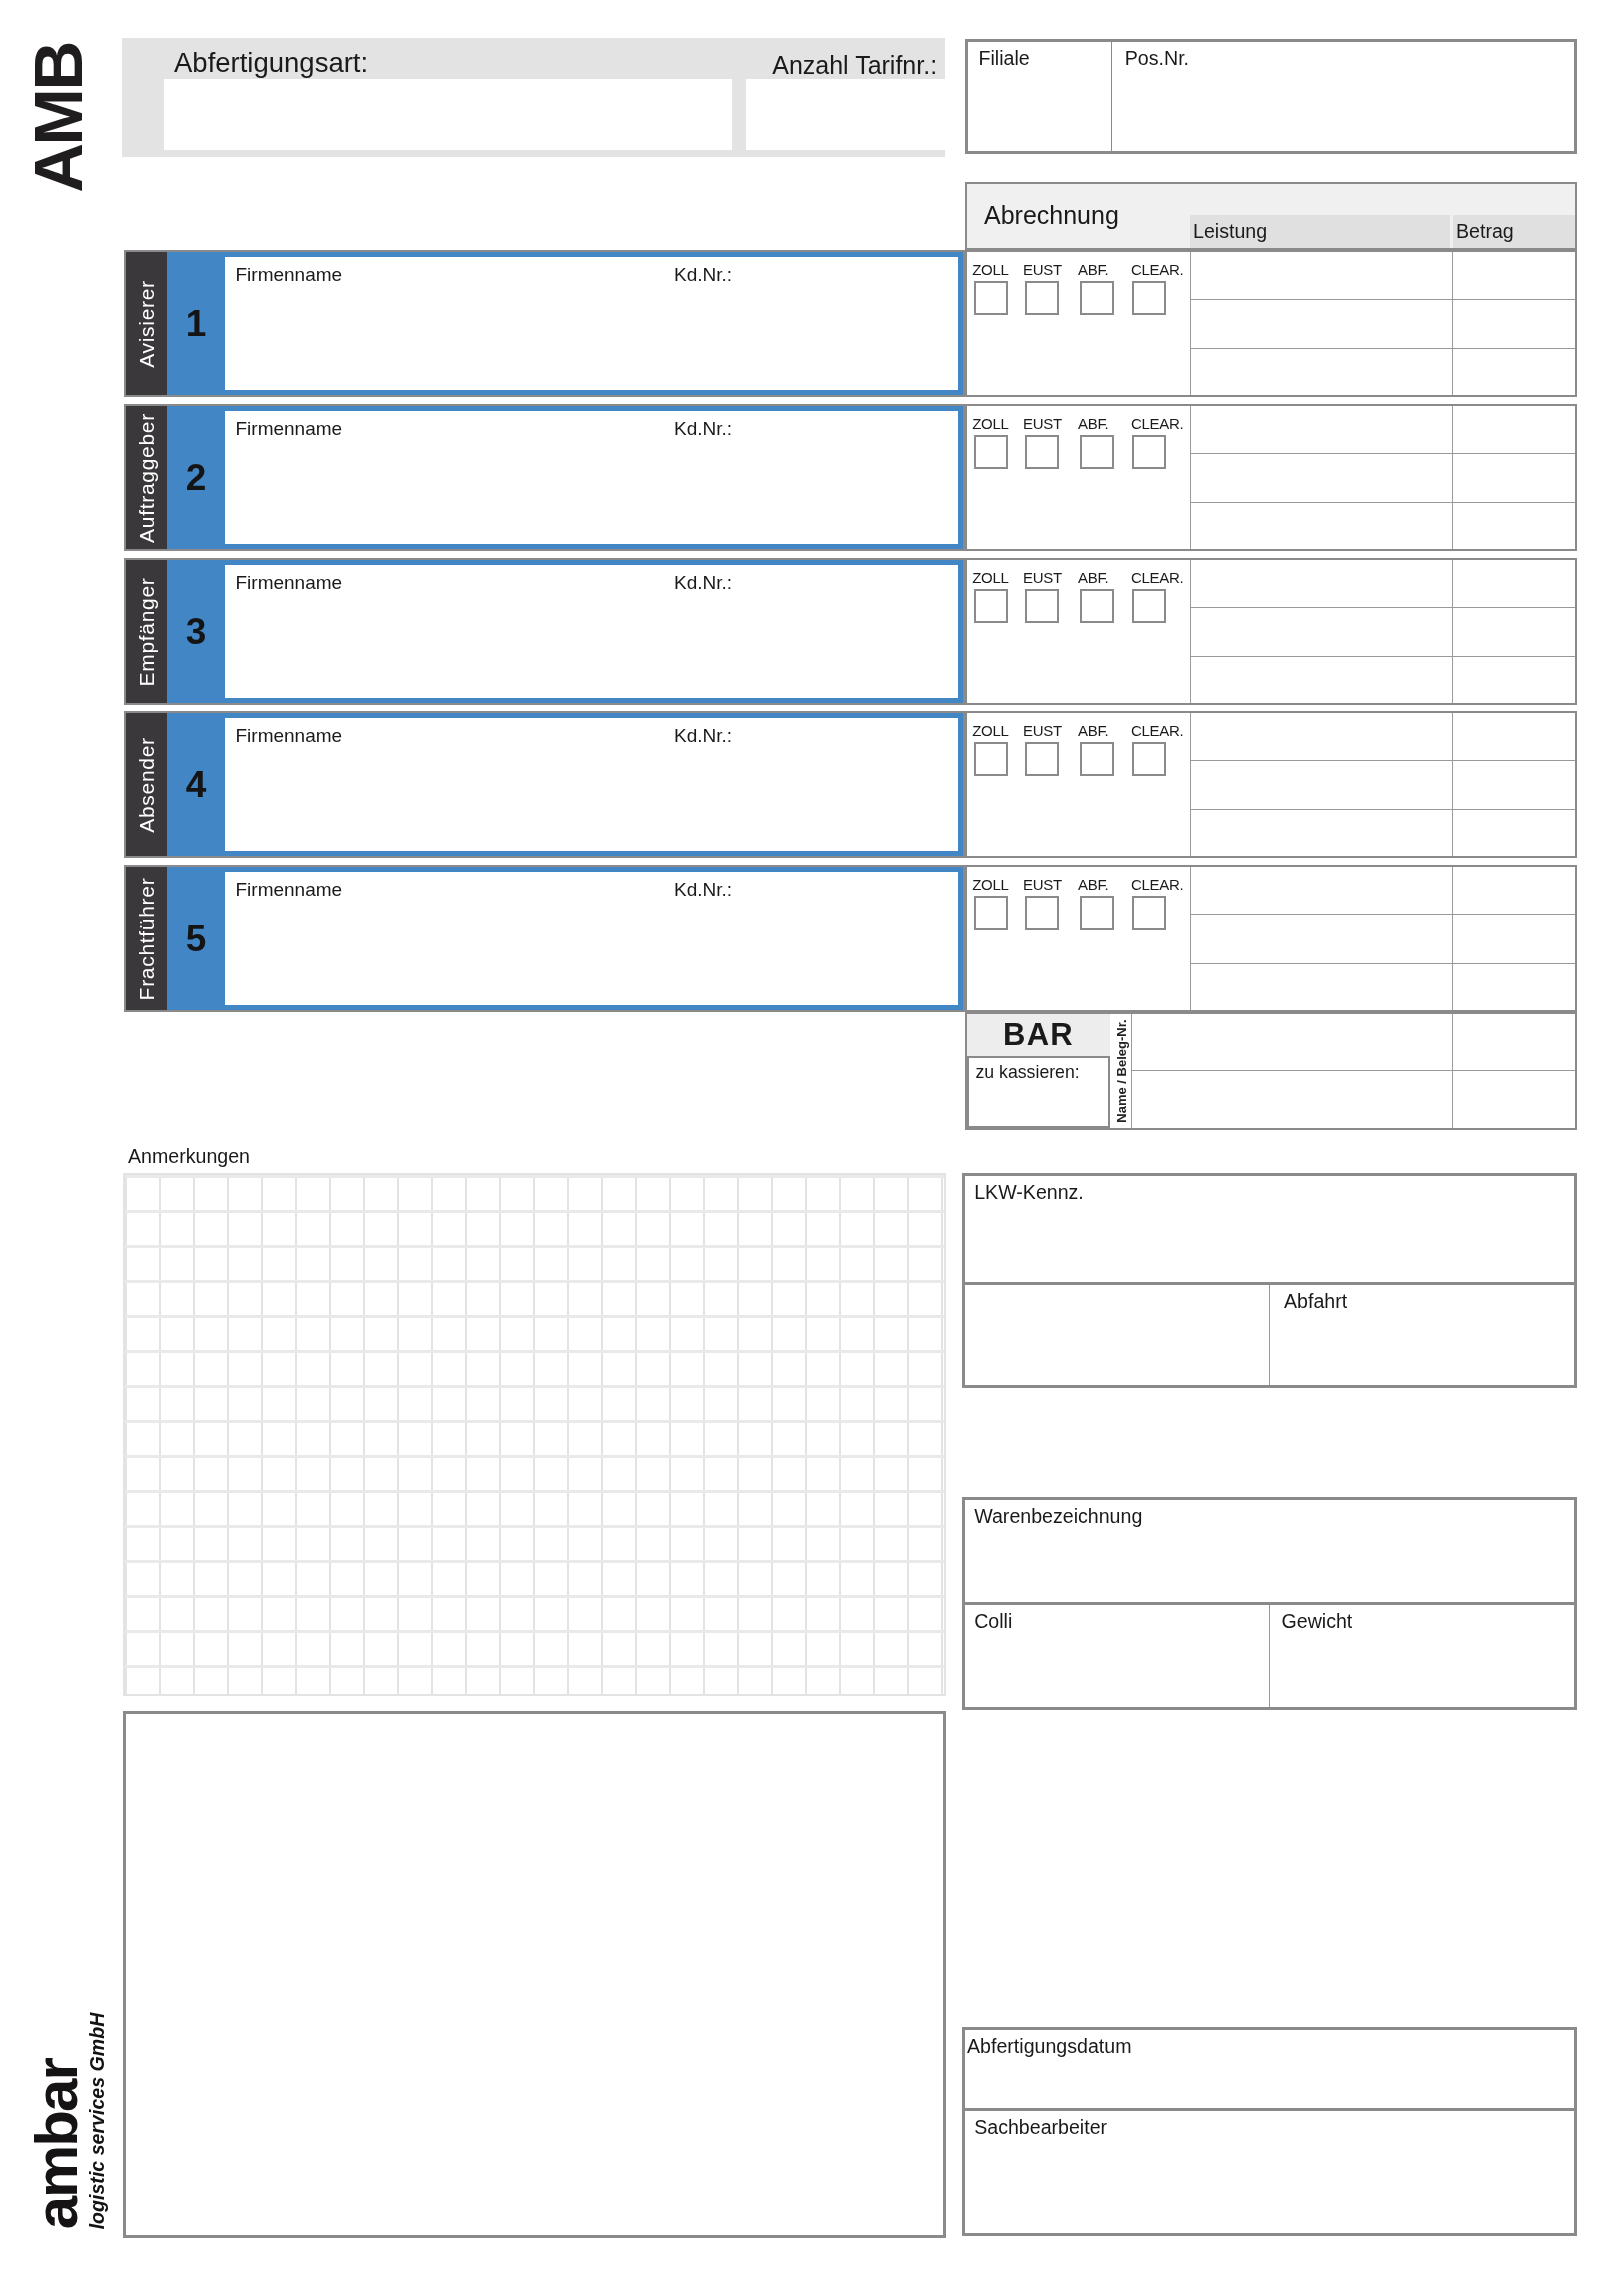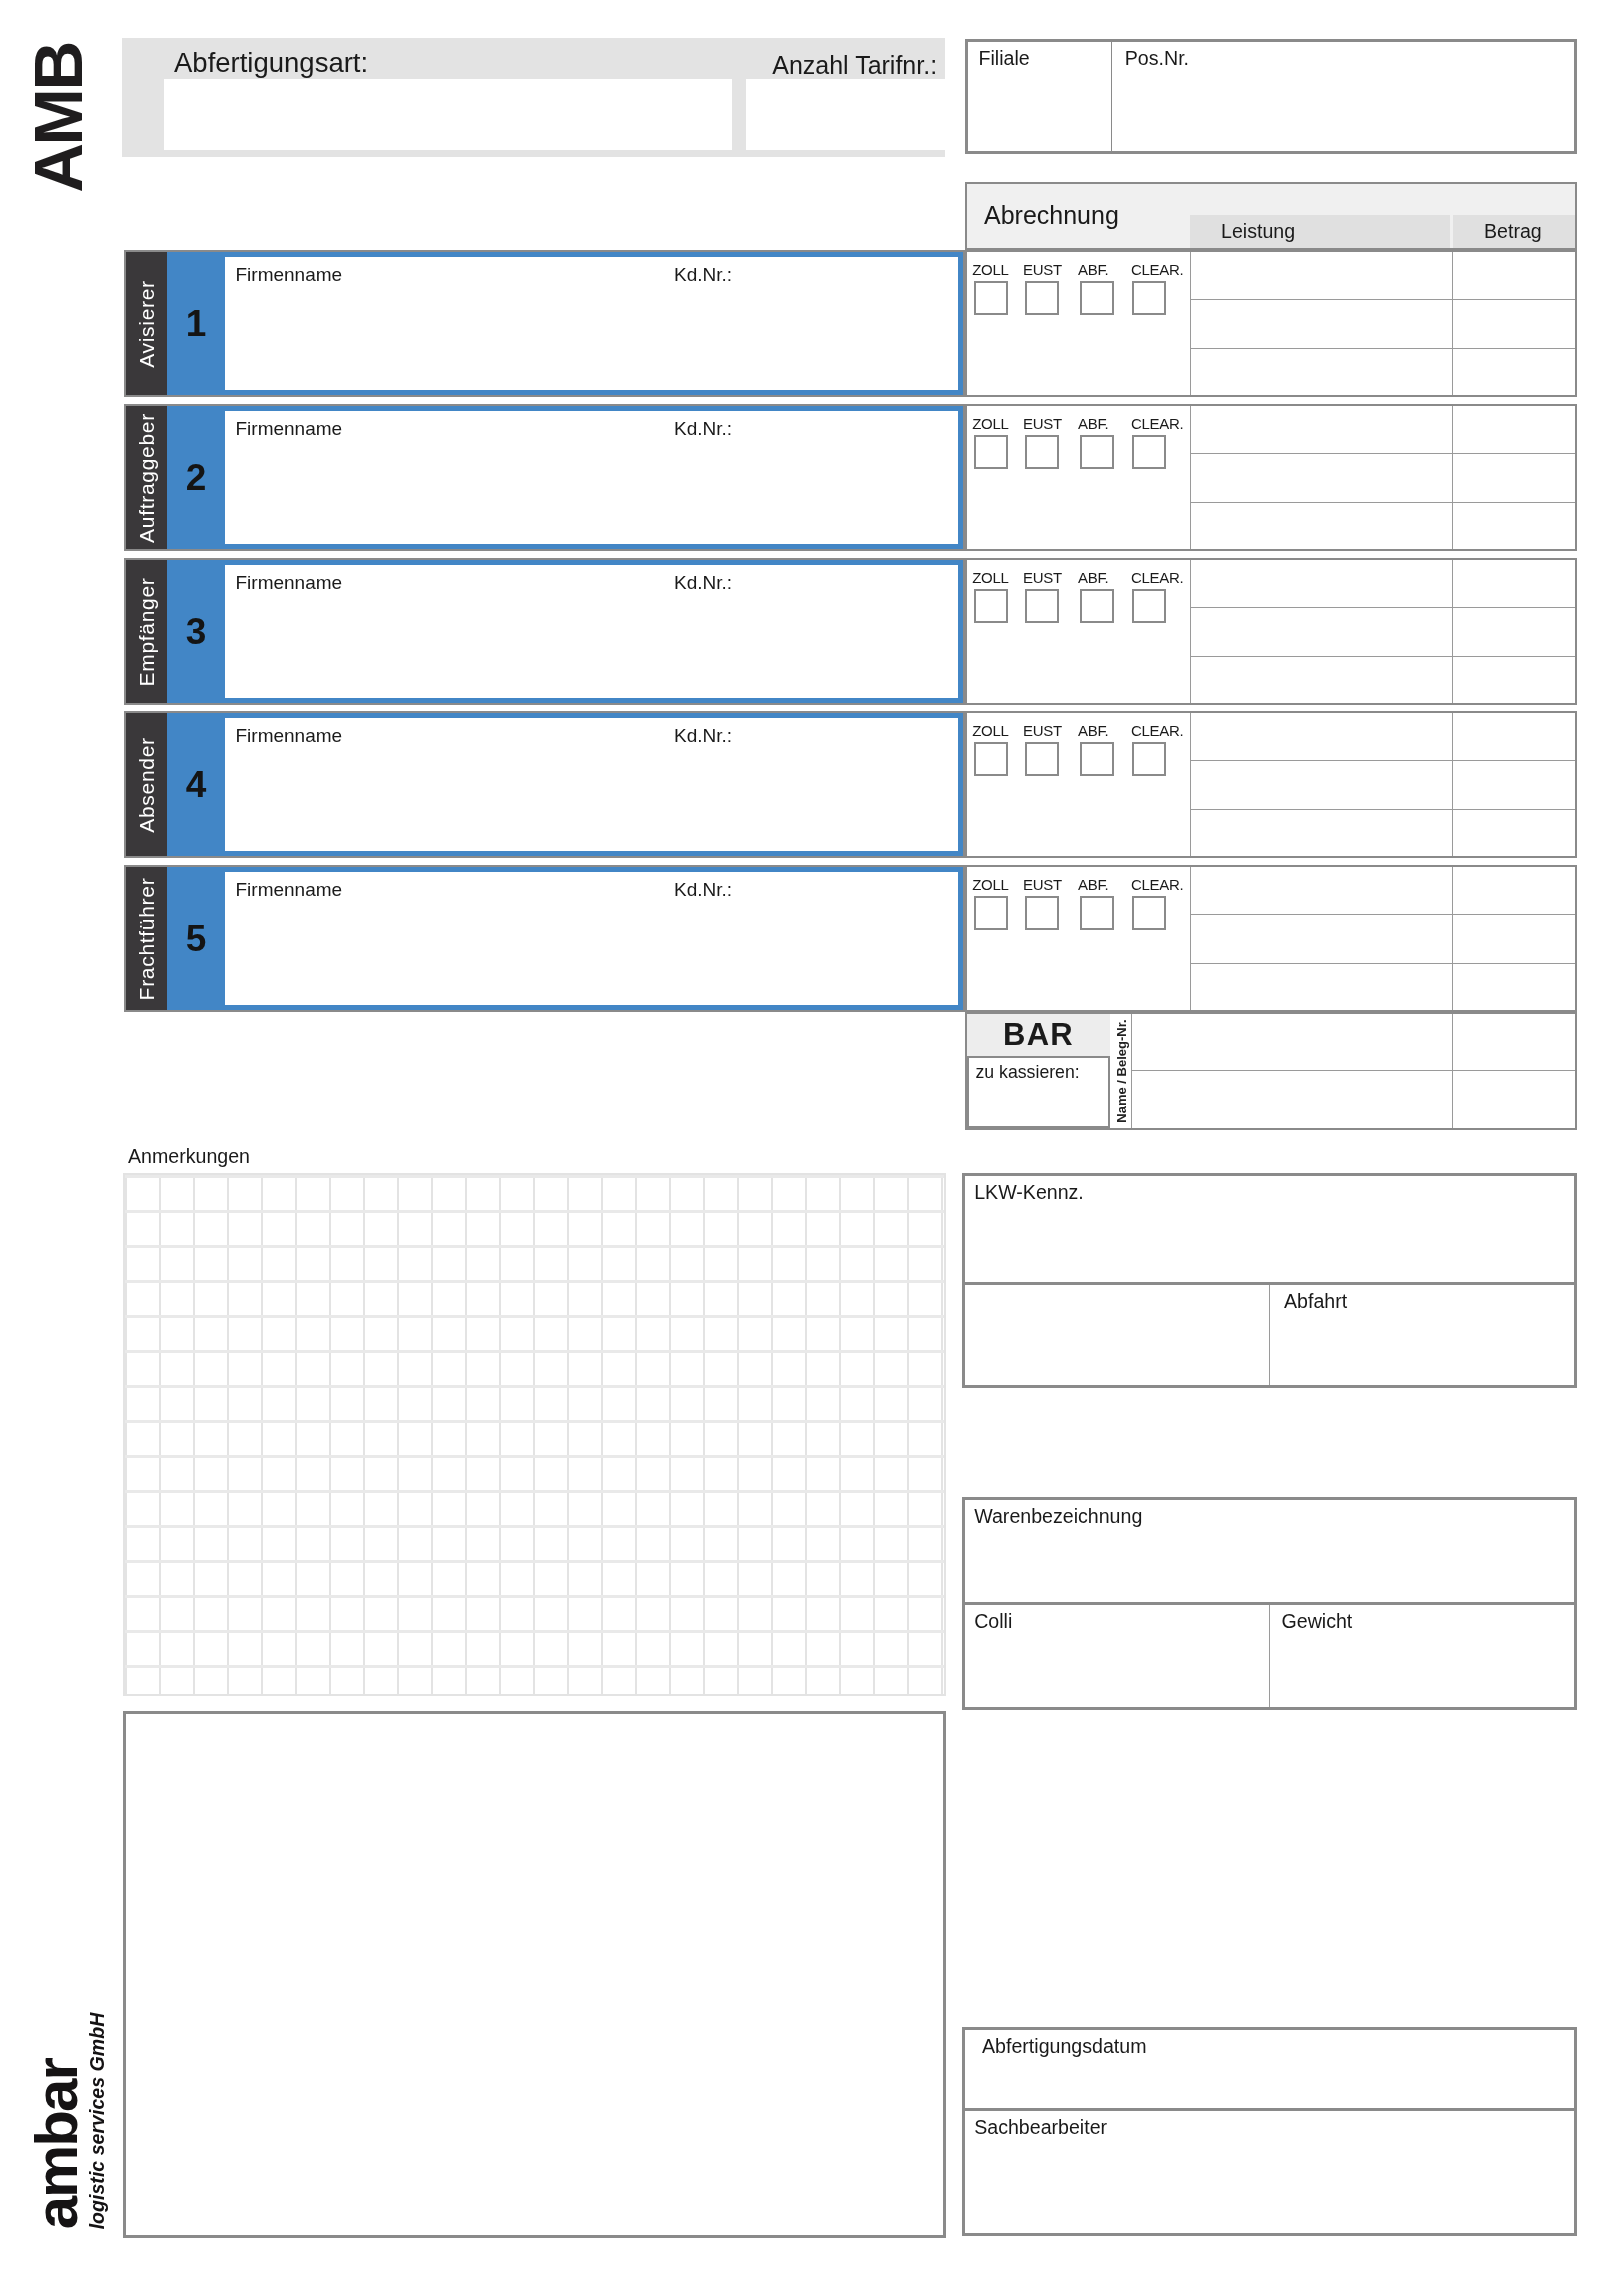--- a/index.html
+++ b/index.html
@@ -26,21 +26,21 @@
   .role-strip{position:absolute;left:0;top:0;bottom:0;width:41px;background:#3a383a;}
   .role-strip .rot{color:#fff;font-size:21px;letter-spacing:0.7px;}
   .blue-band{position:absolute;left:41px;top:0;right:0;bottom:0;background:#4286c6;}
   .firm-box{position:absolute;left:99px;top:5.2px;right:5.2px;bottom:5.2px;background:#fff;}
   .sec-num{position:absolute;left:41px;width:58px;top:50%;transform:translateY(-50%);
     text-align:center;font-size:37px;font-weight:bold;color:#141414;}
   .vline2{position:absolute;top:0;bottom:0;width:1.3px;background:#9a9a9a;}
   .hline2{position:absolute;height:1.3px;background:#9a9a9a;}
   .cb-label{position:absolute;font-size:15px;letter-spacing:-0.3px;color:#1b1b1b;}
   .cb-box{position:absolute;width:34px;height:34px;border:2.6px solid #8a8a8a;box-sizing:border-box;background:#fff;}
-  .hdrcell{position:absolute;background:#e0e0e0;font-size:19.6px;line-height:33px;padding-left:31px;box-sizing:border-box;height:33px;}
+  .hdrcell{position:absolute;background:#e0e0e0;font-size:19.6px;line-height:33px;padding-left:3px;box-sizing:border-box;height:33px;}
   
   .notes-grid{
     left:123px;top:1173px;width:823px;height:523px;
     border:2px solid #e3e3e3;box-sizing:border-box;
     background-image:
       repeating-linear-gradient(to bottom,#e9e9e9 0 2.6px,transparent 2.6px 35px),
       repeating-linear-gradient(to right,#e3e3e3 0 2px,transparent 2px 34px);
   }
   .thickdiv{position:absolute;left:0;right:0;height:3.3px;background:#8a8a8a;}
   .logo-amb{font-weight:900;font-size:69px;letter-spacing:-2.6px;color:#1f1d1e;}
@@ -272,21 +272,21 @@
     <div class="lbl" style="left:9.2px;top:5.2px;">Colli</div>
   </div>
   <div class="vline2" style="left:304px;top:105px;bottom:0;"></div>
   <div class="abs" style="left:306px;top:105px;right:0;bottom:0;">
     <div class="lbl" style="left:10.5px;top:5.2px;">Gewicht</div>
   </div>
 </div>
 
 <div class="gbox5" style="left:962px;top:2027px;width:615px;height:209px;">
   <div class="abs" style="left:0;top:0;right:0;height:78px;">
-    <div class="lbl" style="left:17px;top:5.2px;">Abfertigungsdatum</div>
+    <div class="lbl" style="left:2px;top:5.2px;">Abfertigungsdatum</div>
   </div>
   <div class="thickdiv" style="top:78px;"></div>
   <div class="abs" style="left:0;top:81px;right:0;bottom:0;">
     <div class="lbl" style="left:9.2px;top:5.2px;">Sachbearbeiter</div>
   </div>
 </div>
 
 <div class="rotwrap" style="left:13px;top:1983px;width:111px;height:275px;">
   <div class="rot" style="text-align:left;">
     <div class="logo-ambar-name">ambar</div>

